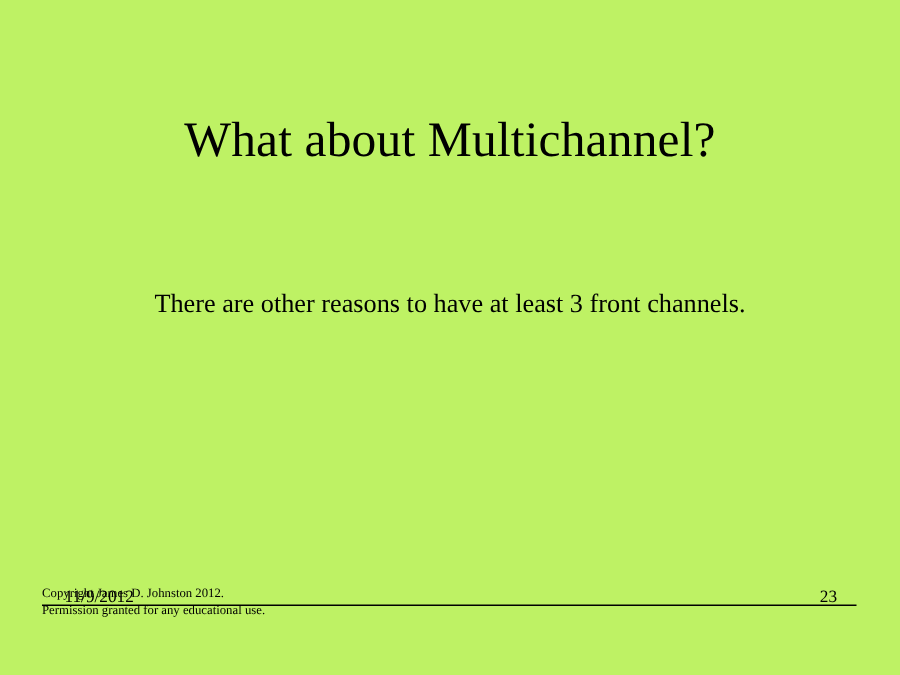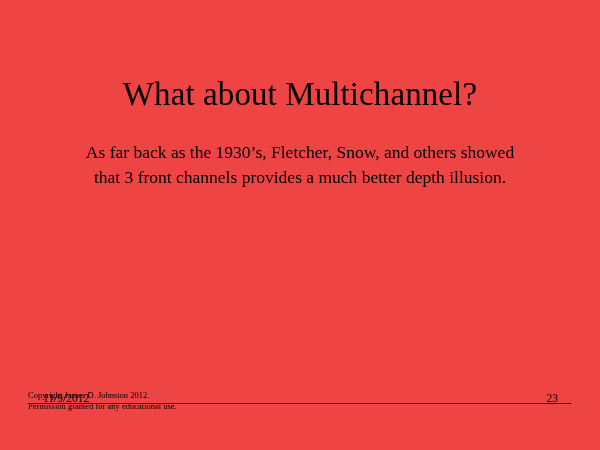--- a/index.html
+++ b/index.html
@@ -11,21 +11,21 @@
     height: 450px;
     background: #ffffff;
     font-family: "Liberation Serif", "DejaVu Serif", serif;
     color: #000000;
     overflow: hidden;
   }
   .slide {
     position: relative;
     width: 600px;
     height: 450px;
-    background: #ef4444;
+    background: #bef264;
     box-sizing: border-box;
   }
 
   
   .slide-title {
     position: absolute;
     top: 52px;
     left: 0;
     width: 600px;
     text-align: center;
@@ -99,28 +99,27 @@
 </style>
 </head>
 <body>
 
 <div class="slide">
 
   <h1 class="slide-title">What about Multichannel?</h1>
 
   <div class="body-block">
 
-    <p class="para">As far back as the 1930’s, Fletcher, Snow, and others showed
-that 3 front channels provides a much better depth illusion.</p>
 
     <div class="para-gap"></div>
 
 
     <div class="para-gap"></div>
 
+    <p class="para">There are other reasons to have at least 3 front channels.</p>
 
   </div>
 
   <div class="footer-rule"></div>
 
   <div class="footer">
     <span class="footer-date">11/9/2012</span>
     <span class="footer-copyright">Copyright James D. Johnston 2012.
 Permission granted for any educational use.</span>
     <span class="footer-pagenum">23</span>

